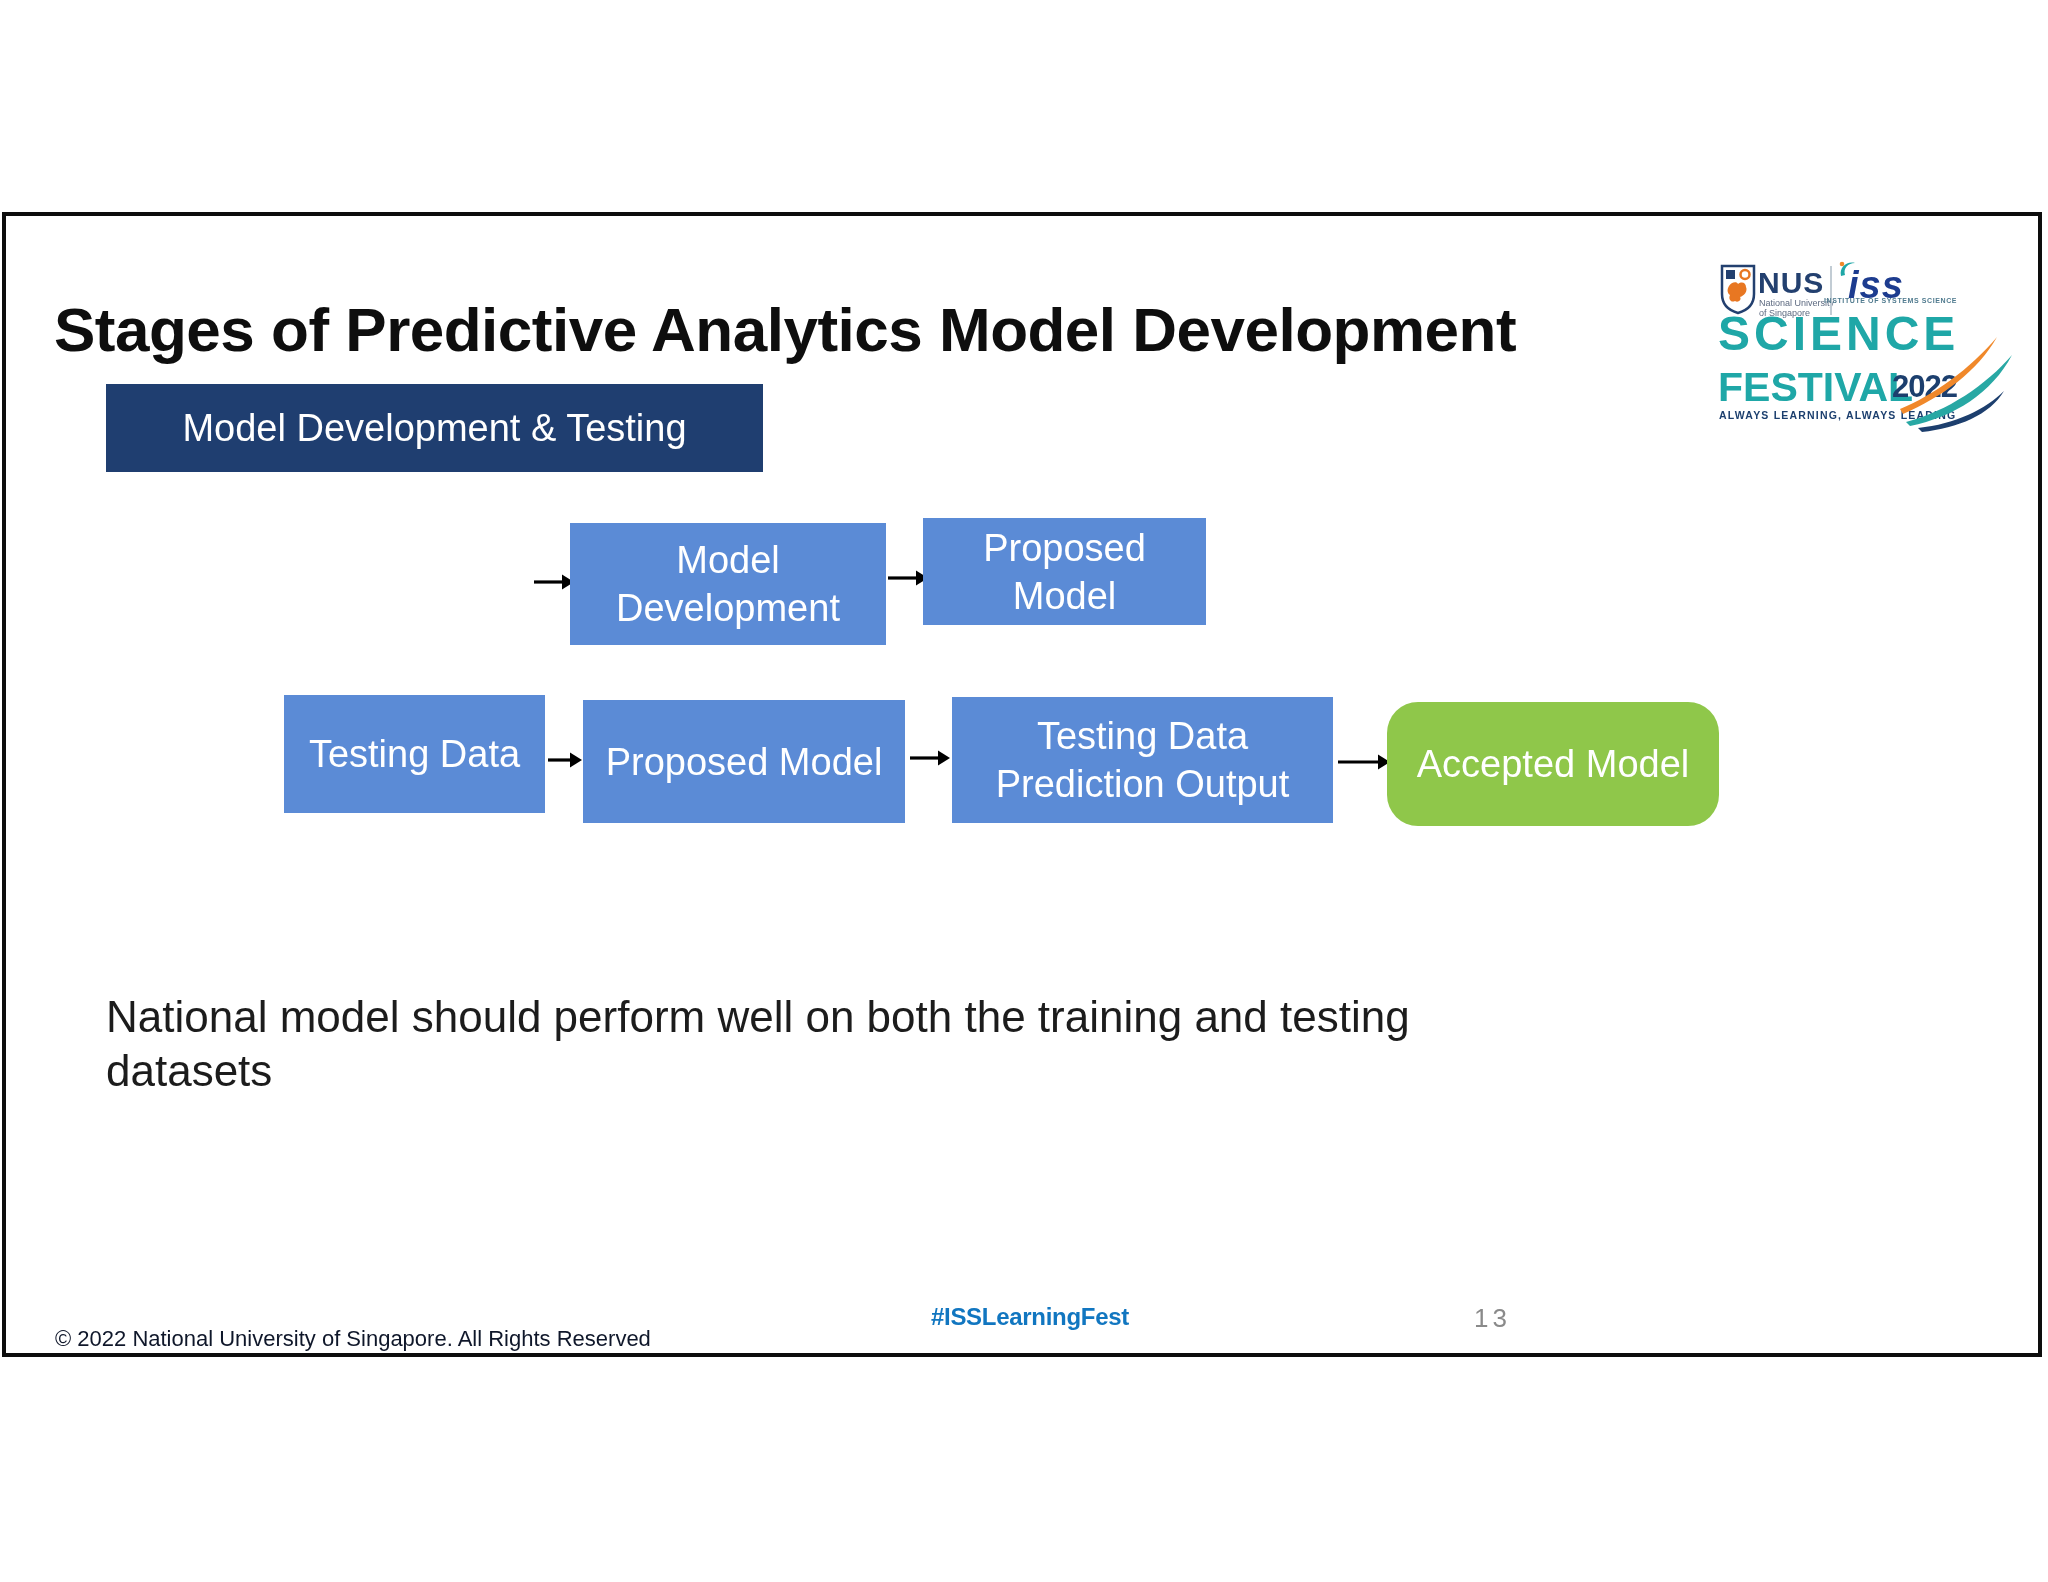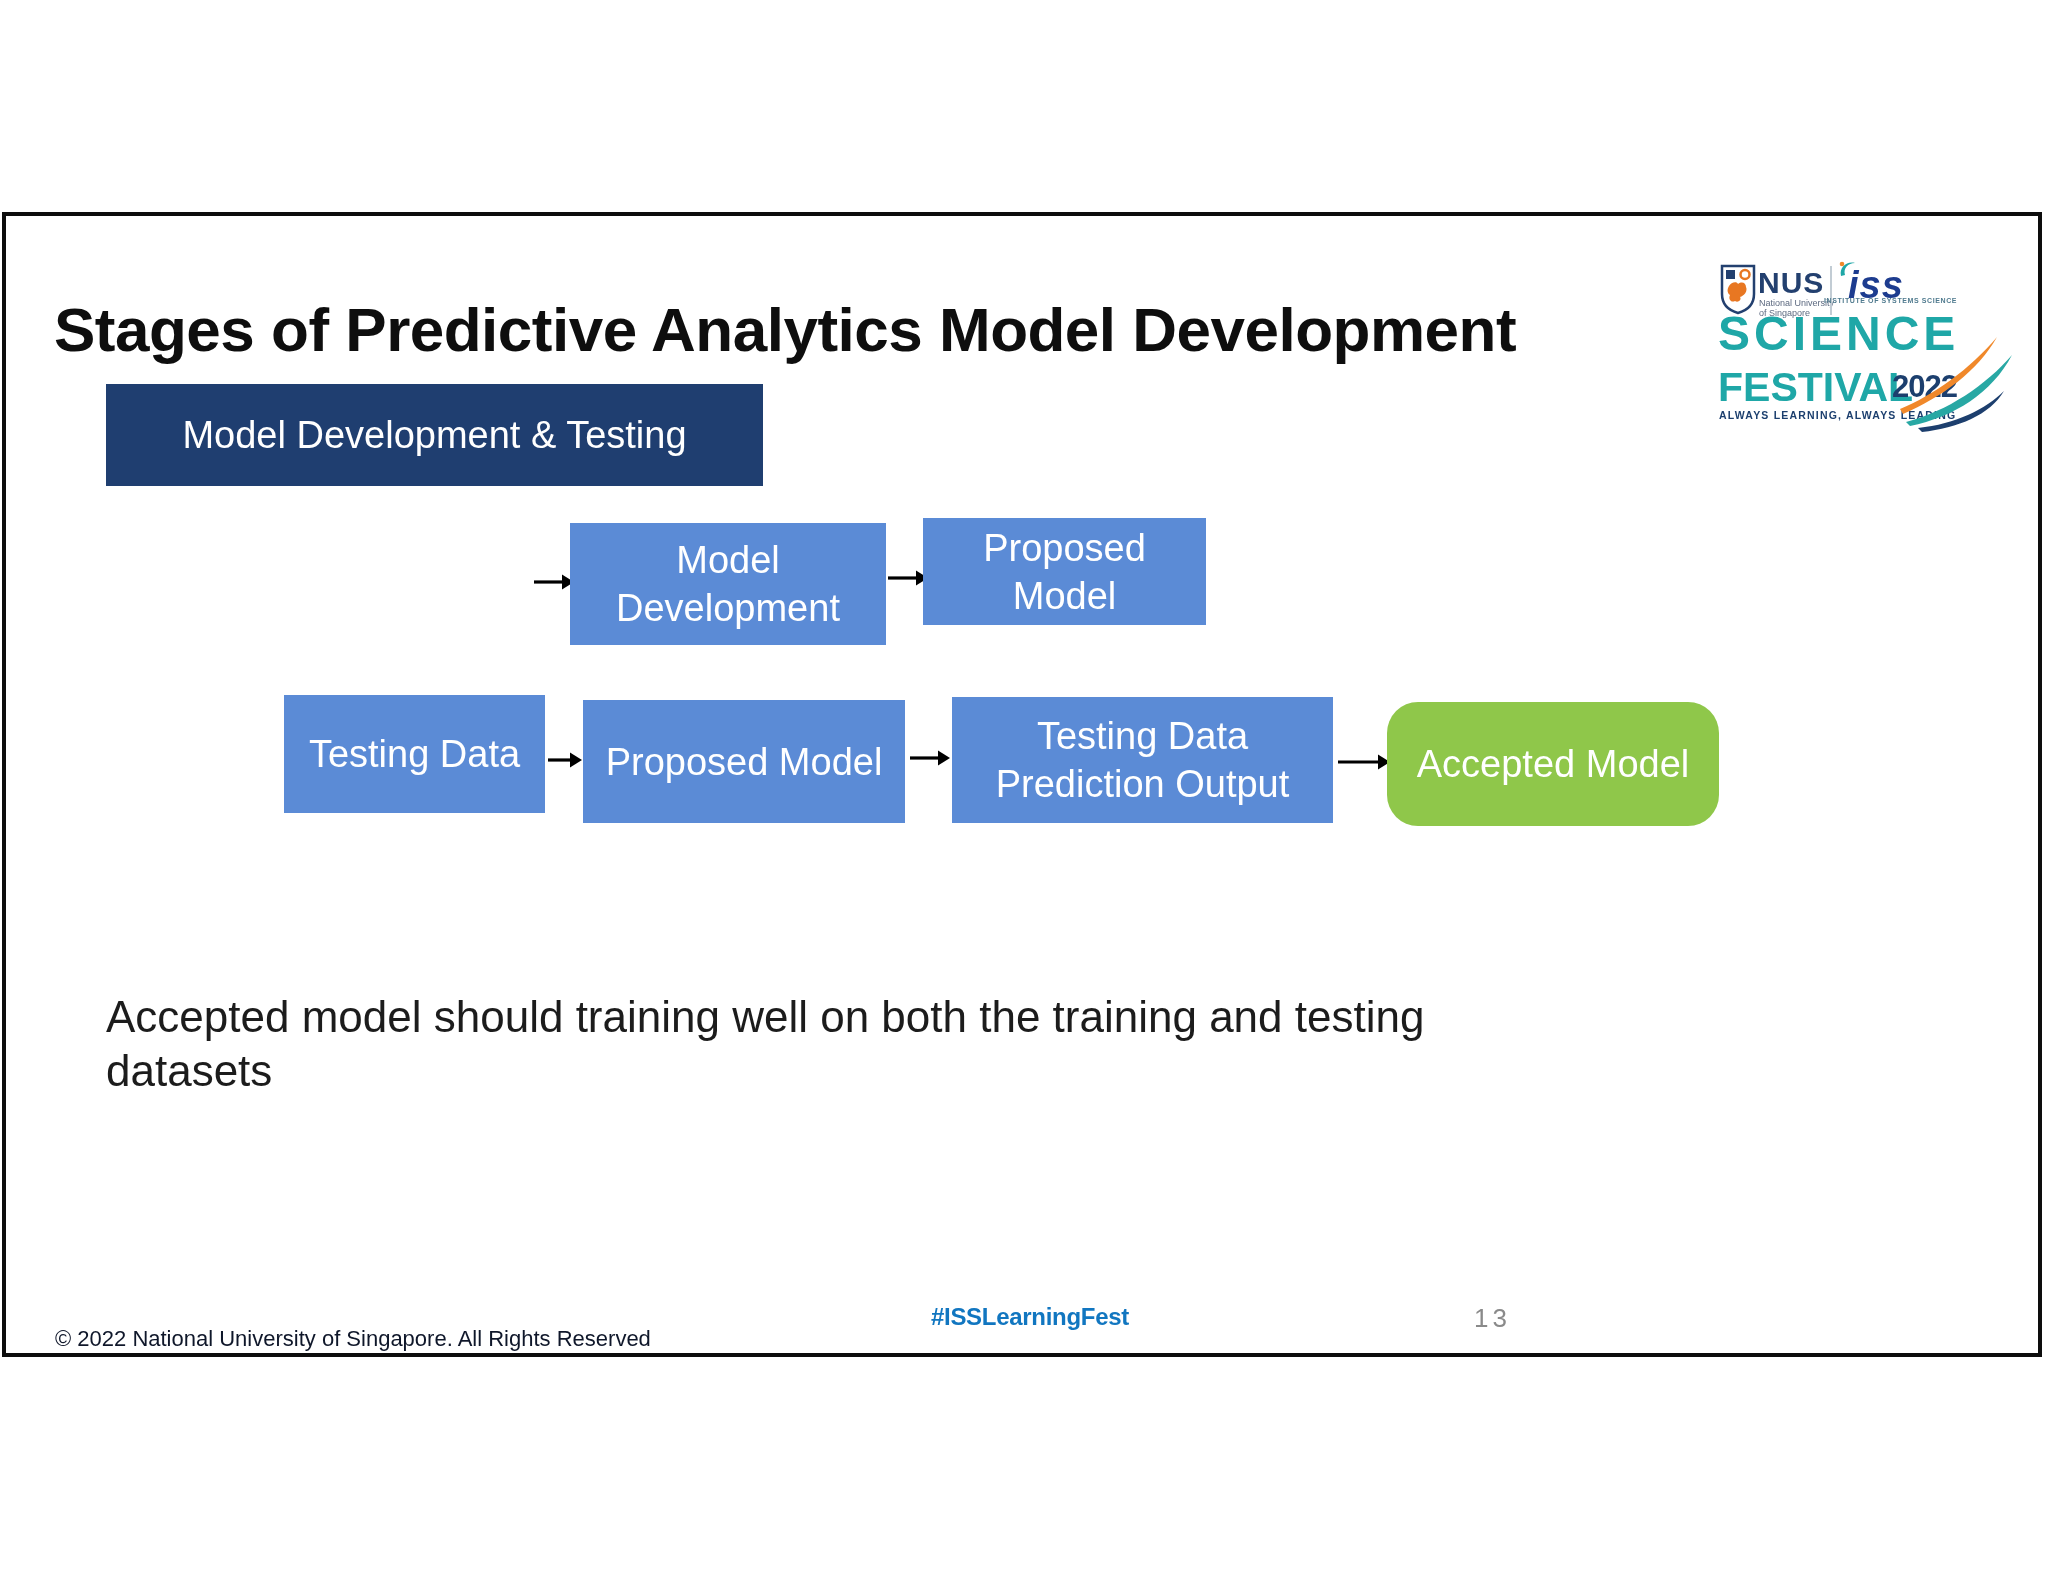--- a/index.html
+++ b/index.html
@@ -62,21 +62,21 @@
   <div class="abs learning">SCIENCE</div>
   <div class="abs festival">FESTIVAL</div>
   <div class="abs year">2022</div>
   <div class="abs motto">ALWAYS LEARNING, ALWAYS LEADING</div>
   <svg class="abs" style="left:1898px;top:333px;" width="122" height="100" viewBox="0 0 122 100">
     <path d="M2,76 C36,62 72,36 99,4 C80,38 44,64 5,81 Z" fill="#f0882a"></path>
     <path d="M8,89 C50,78 88,52 114,22 C94,60 56,84 12,93 Z" fill="#28a8a4"></path>
     <path d="M20,95 C58,91 88,76 106,58 C92,82 60,95 24,99 Z" fill="#1d3f6e"></path>
   </svg>
 
-  <div class="abs fbox navybox" style="left:106px;top:384px;width:657px;height:102px;font-size:38px;">Model Development &amp; Testing</div>
+  <div class="abs fbox navybox" style="left:106px;top:384px;width:657px;height:88px;font-size:38px;">Model Development &amp; Testing</div>
 
   <svg class="arrow" style="left:534px;top:570px;" width="40" height="24" viewBox="0 0 40 24">
     <line x1="0" y1="12" x2="29" y2="12" stroke="#000" stroke-width="3.2"></line>
     <polygon points="28,4.5 40,12 28,19.5" fill="#000"></polygon>
   </svg>
   <div class="abs fbox blue" style="left:570px;top:523px;width:316px;height:122px;">Model
 Development</div>
   <svg class="arrow" style="left:888px;top:566px;" width="40" height="24" viewBox="0 0 40 24">
     <line x1="0" y1="12" x2="29" y2="12" stroke="#000" stroke-width="3.2"></line>
     <polygon points="28,4.5 40,12 28,19.5" fill="#000"></polygon>
@@ -95,18 +95,18 @@
     <polygon points="28,4.5 40,12 28,19.5" fill="#000"></polygon>
   </svg>
   <div class="abs fbox blue" style="left:952px;top:697px;width:381px;height:126px;">Testing Data
 Prediction Output</div>
   <svg class="arrow" style="left:1338px;top:750px;" width="52" height="24" viewBox="0 0 52 24">
     <line x1="0" y1="12" x2="41" y2="12" stroke="#000" stroke-width="3.2"></line>
     <polygon points="40,4.5 52,12 40,19.5" fill="#000"></polygon>
   </svg>
   <div class="abs fbox green" style="left:1387px;top:702px;width:332px;height:124px;">Accepted Model</div>
 
-  <div class="abs note">Accepted model should training well on both the training and testing datasets</div>
+  <div class="abs note">National model should perform well on both the training and testing datasets</div>
   <div class="abs copyright">© 2022 National University of Singapore. All Rights Reserved</div>
   <div class="abs hashtag">#ISSLearningFest</div>
   <div class="abs pagenum">13</div>
 
 </div>
 
 </body></html>

